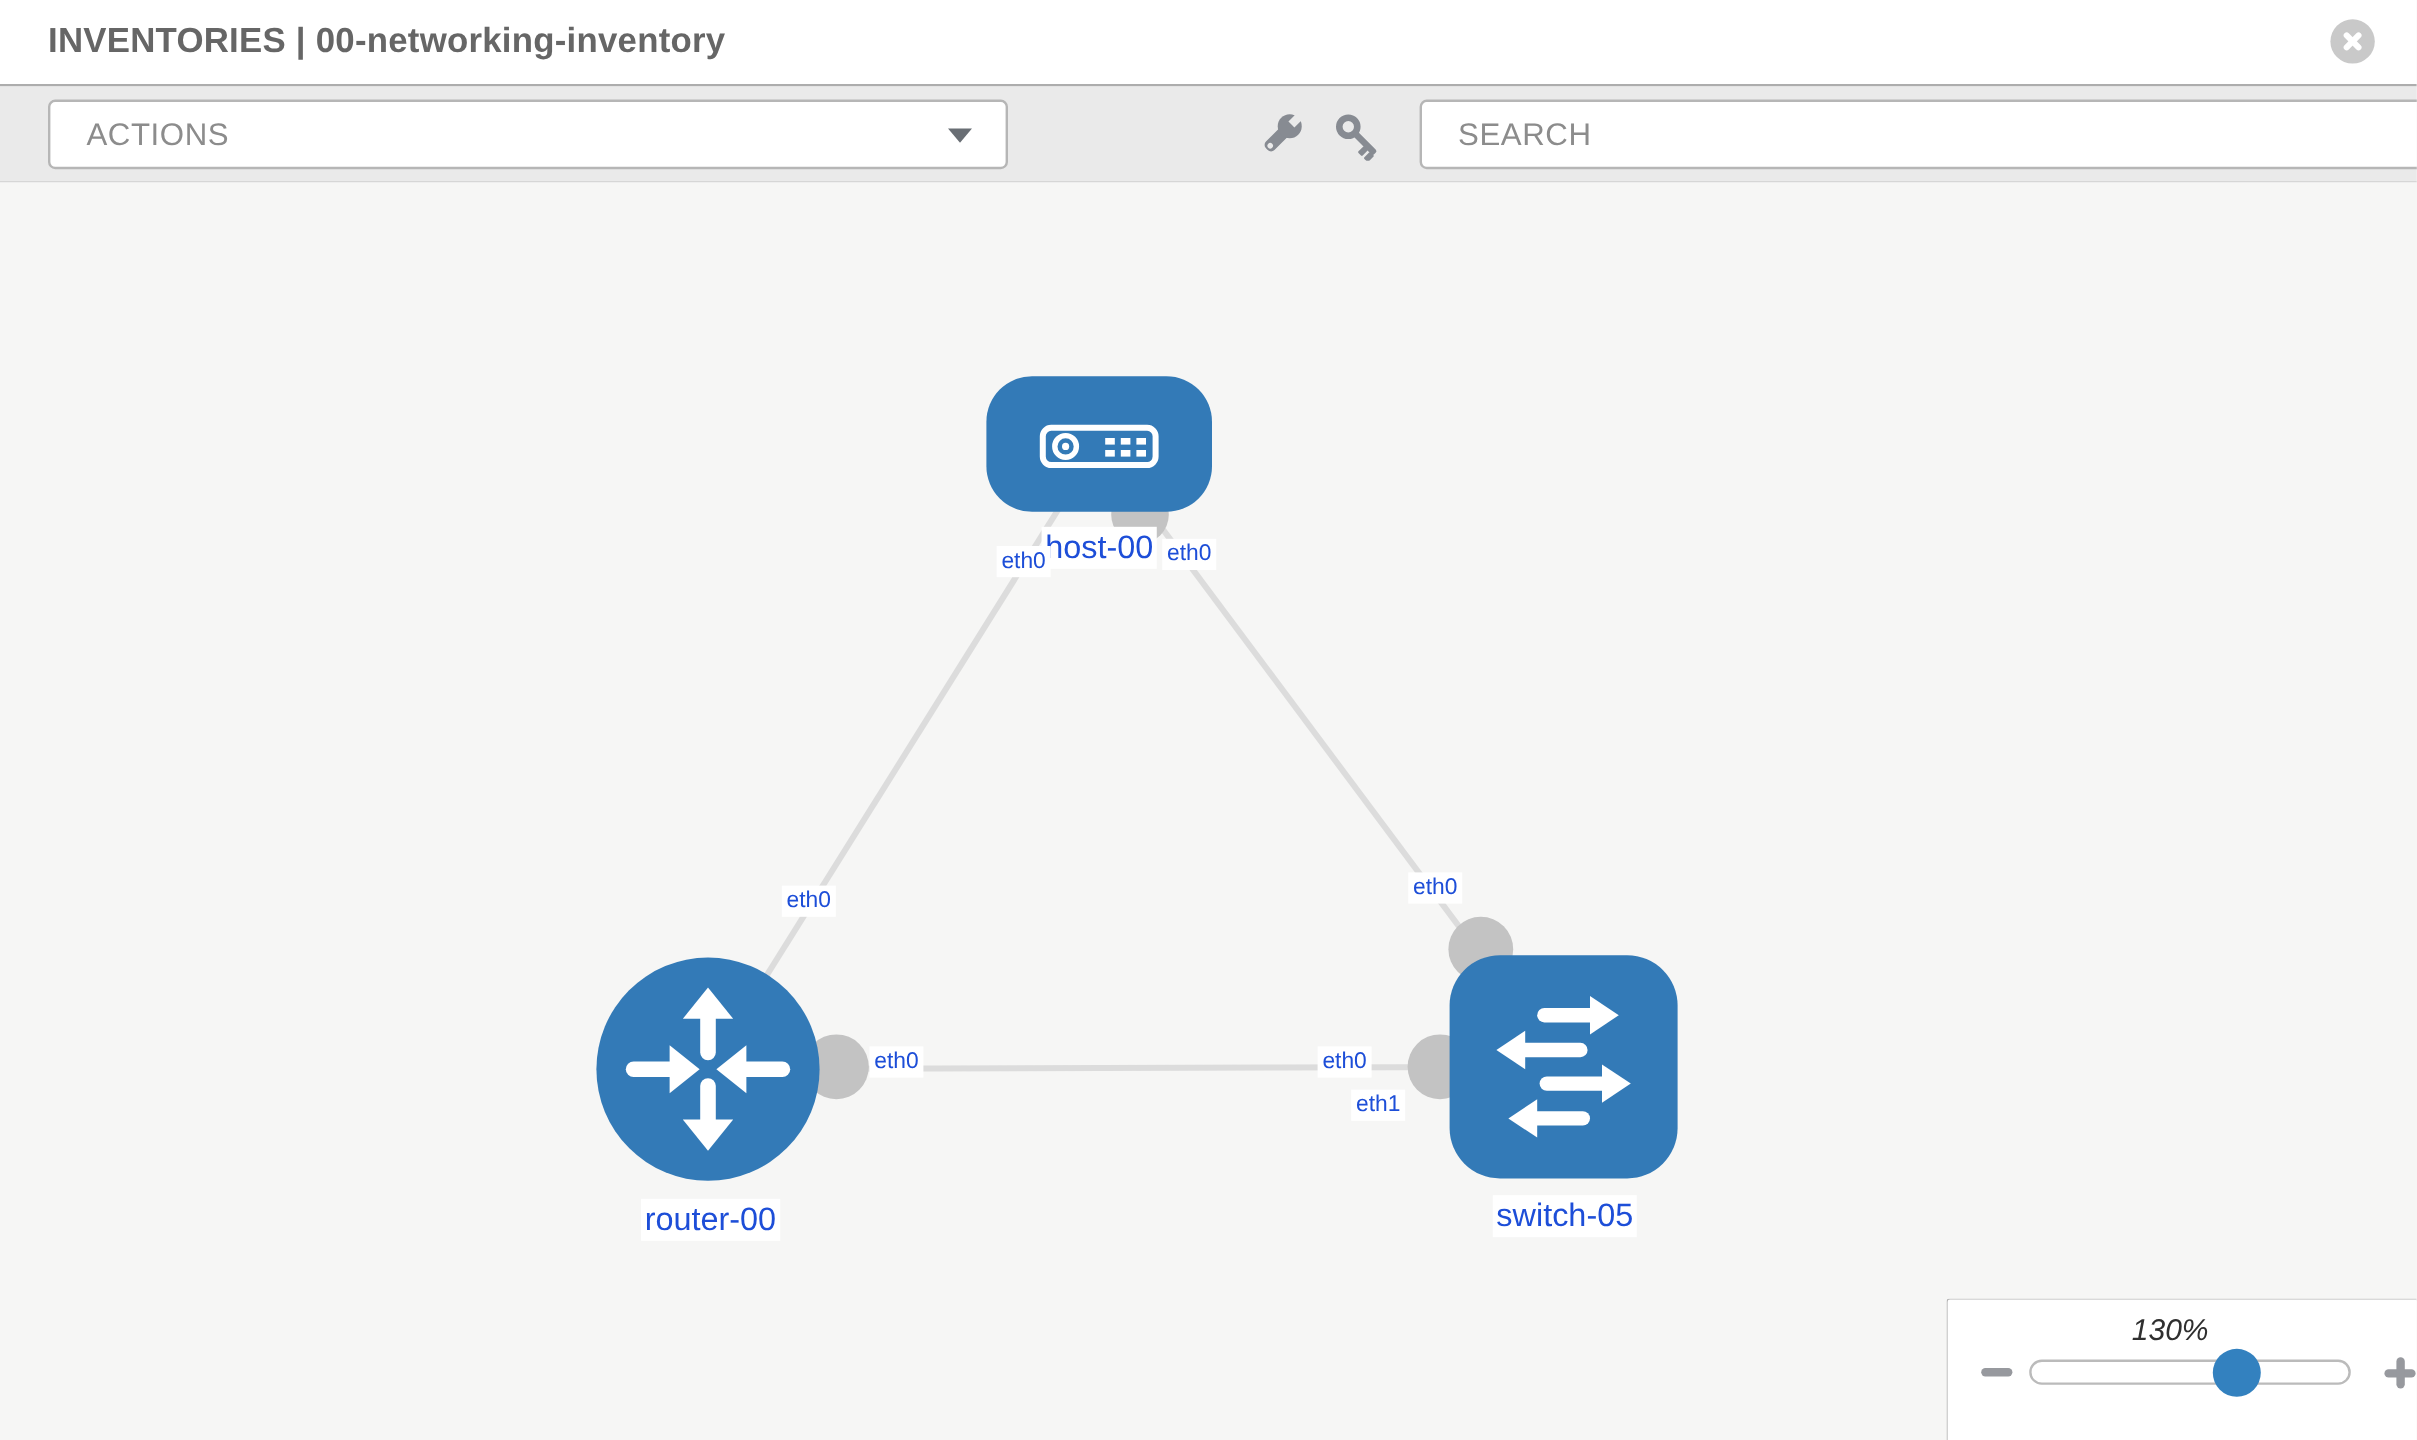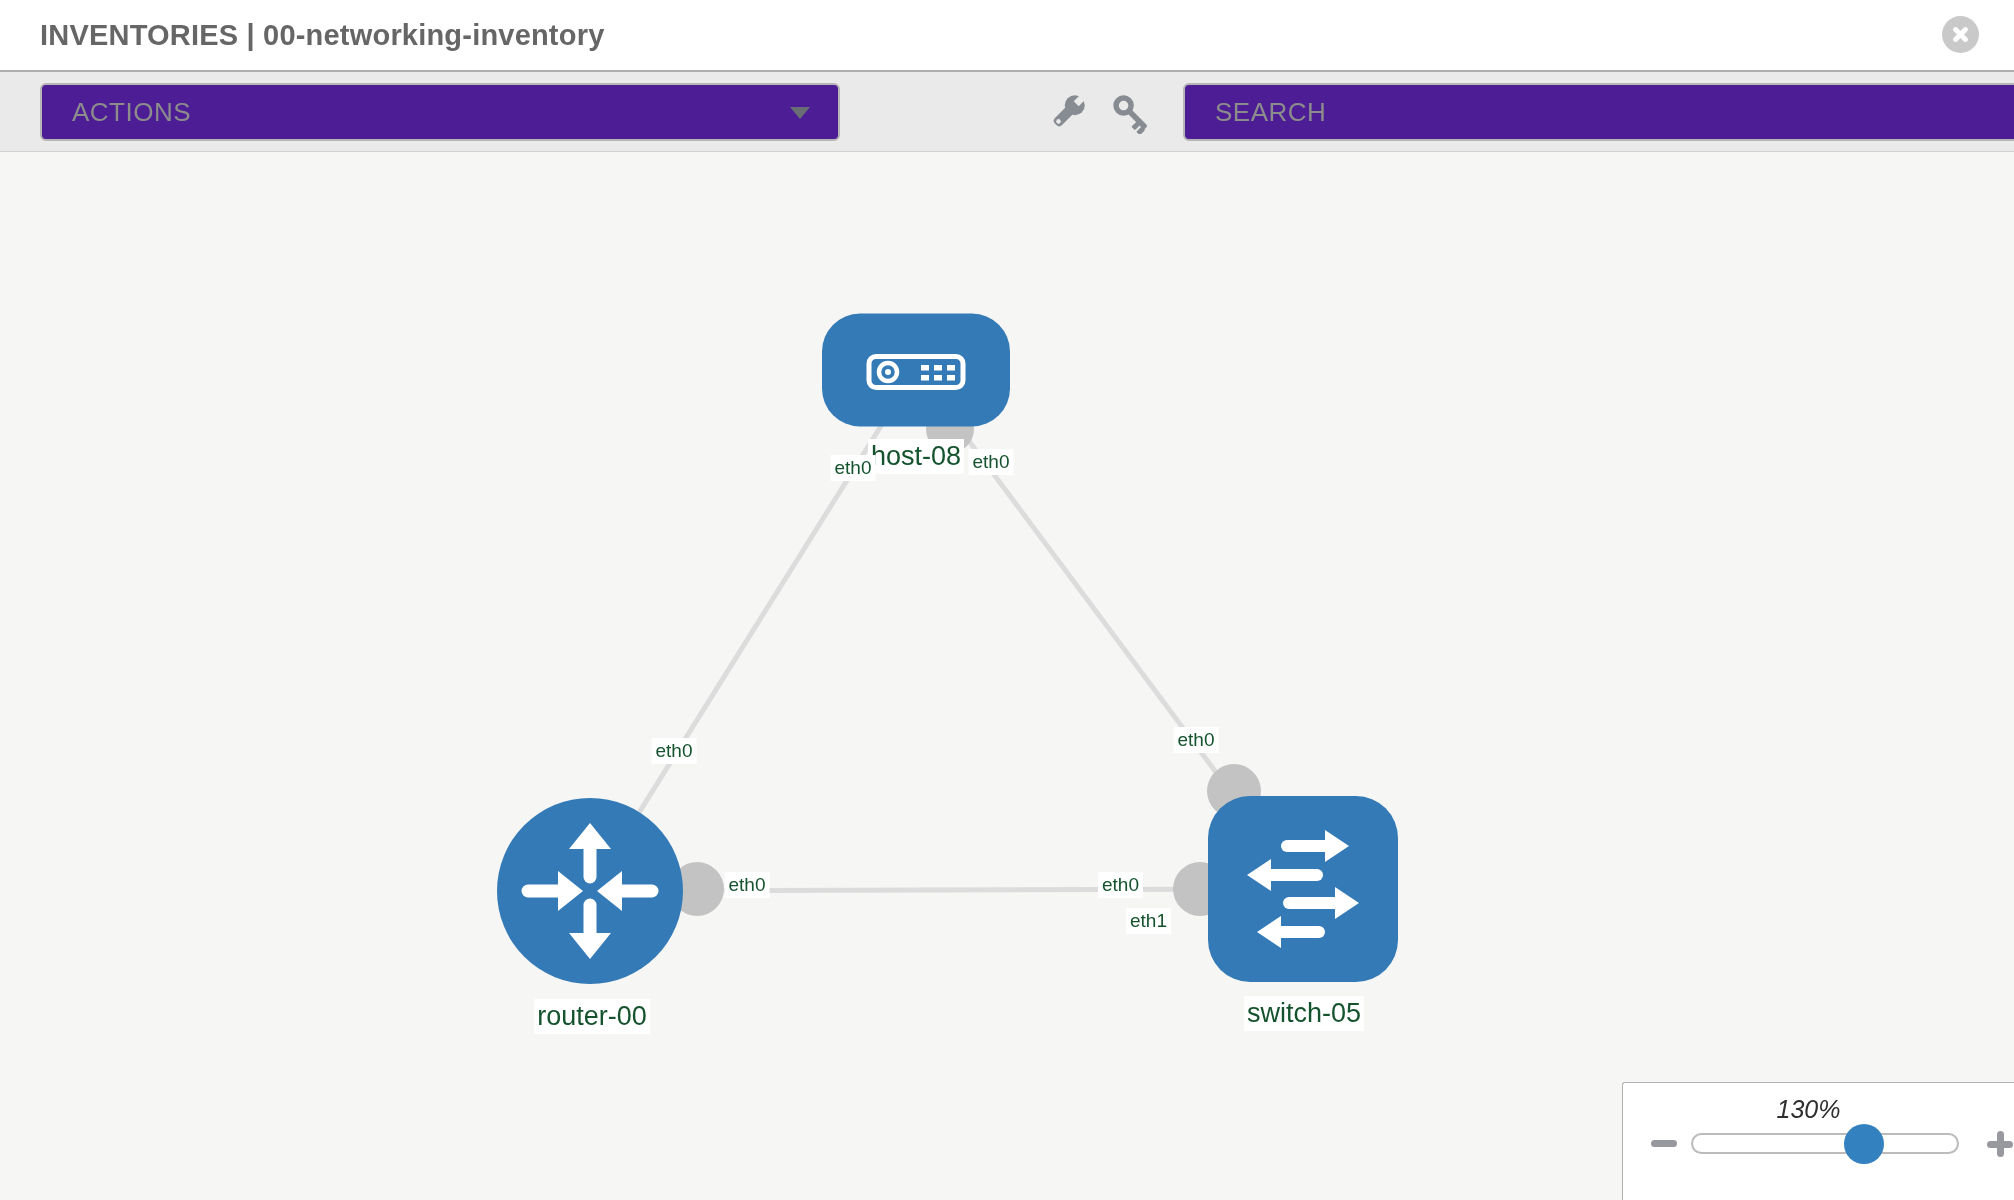--- a/index.html
+++ b/index.html
@@ -12,36 +12,36 @@
   .title { position:absolute; left:40px; top:50%; transform:translateY(-50%);
            font-size:29px; font-weight:bold; color:#666666; letter-spacing:0.2px; }
   .close-btn { position:absolute; right:35px; top:16px; width:37px; height:37px; border-radius:50%;
                background:#c9c9c9; cursor:pointer; }
   .close-btn .bar { position:absolute; left:9px; top:16px; width:19px; height:5px; background:#ffffff; border-radius:2.5px; }
   .close-btn .bar.b1 { transform:rotate(45deg); }
   .close-btn .bar.b2 { transform:rotate(-45deg); }
 
   
   .toolbar { position:relative; height:80px; background:#eaeaea; border-bottom:1px solid #d2d2d2; flex:0 0 auto; }
-  .select { position:absolute; top:11px; height:58px; background:#4c1d95; border:2px solid #b6b6b6;
+  .select { position:absolute; top:11px; height:58px; background:#ffffff; border:2px solid #b6b6b6;
             border-radius:6px; display:flex; align-items:center; cursor:pointer; }
   .select .sel-label { padding-left:30px; font-size:26px; color:#8c8c8c; letter-spacing:0.5px; }
   .select .caret { position:absolute; right:28px; top:50%; margin-top:-5px; width:0; height:0;
                    border-left:10px solid transparent; border-right:10px solid transparent;
                    border-top:12px solid #696e74; }
   #actions-select { left:40px; width:800px; }
   #search-select { left:1183px; width:896px; }
   .tool-icon { position:absolute; top:20px; width:42px; height:42px; cursor:pointer; }
   #wrench-btn { left:1046px; }
   #key-btn { left:1110px; }
 
   
   .canvas { position:relative; flex:1 1 auto; background:#f6f6f5; overflow:hidden; }
   #topo { position:absolute; left:0; top:0; }
-  .node-label, .eth-label { position:absolute; background:#ffffff; color:#14532d; white-space:nowrap; }
+  .node-label, .eth-label { position:absolute; background:#ffffff; color:#1d4ed8; white-space:nowrap; }
   .node-label { font-size:27px; padding:2px 3px; transform:translateX(-50%); }
   .eth-label  { font-size:19px; padding:2px 4px; }
   .eth-label.centered { transform:translate(-50%,-50%); }
   .eth-label.lefted { transform:translateY(-50%); }
 
   
   .zoom-panel { position:absolute; right:0; bottom:0; width:392px; height:118px; background:#ffffff;
                 border:1px solid #b3b3b3; border-right:none; border-bottom:none; border-top-left-radius:3px;font-style:italic; }
   .zoom-level { position:absolute; left:0; right:20px; top:12px; text-align:center;
                 font-size:25px; color:#2f2f2f; }
@@ -140,21 +140,21 @@
           <line x1="1287" y1="694" x2="1325" y2="694" stroke="#fff" stroke-width="12" stroke-linecap="round"></line>
           <polygon points="1325,710,1325,678,1349,694" fill="#fff"></polygon>
           <line x1="1317" y1="723" x2="1271" y2="723" stroke="#fff" stroke-width="12" stroke-linecap="round"></line>
           <polygon points="1271,707,1271,739,1247,723" fill="#fff"></polygon>
           <line x1="1289" y1="751" x2="1335" y2="751" stroke="#fff" stroke-width="12" stroke-linecap="round"></line>
           <polygon points="1335,767,1335,735,1359,751" fill="#fff"></polygon>
           <line x1="1319" y1="780" x2="1281" y2="780" stroke="#fff" stroke-width="12" stroke-linecap="round"></line>
           <polygon points="1281,764,1281,796,1257,780" fill="#fff"></polygon>
         </g>
       </svg>
-  <div class="node-label" style="left: 916px; top: 287px;">host-08</div>
+  <div class="node-label" style="left: 916px; top: 287px;">host-00</div>
       <div class="node-label" style="left: 592px; top: 847px;">router-00</div>
       <div class="node-label" style="left: 1304px; top: 844px;">switch-05</div>
       <div class="eth-label centered" style="left: 853px; top: 316px;">eth0</div>
       <div class="eth-label centered" style="left: 991px; top: 310px;">eth0</div>
       <div class="eth-label centered" style="left: 674px; top: 599px;">eth0</div>
       <div class="eth-label centered" style="left: 1196px; top: 588px;">eth0</div>
       <div class="eth-label centered" style="left: 747px; top: 733px;">eth0</div>
       <div class="eth-label lefted" style="left: 1098px; top: 733px;">eth0</div>
       <div class="eth-label lefted" style="left: 1126px; top: 733px; margin-top: 36px;">eth1</div>
     </div>

